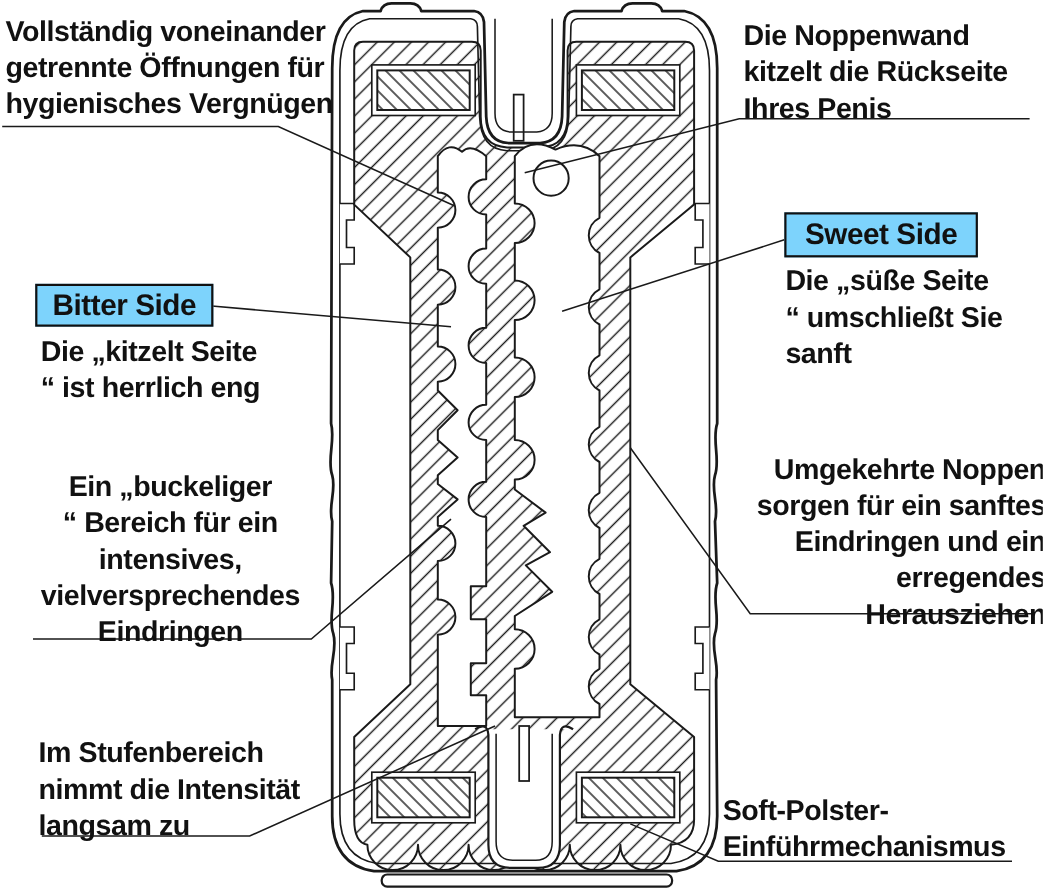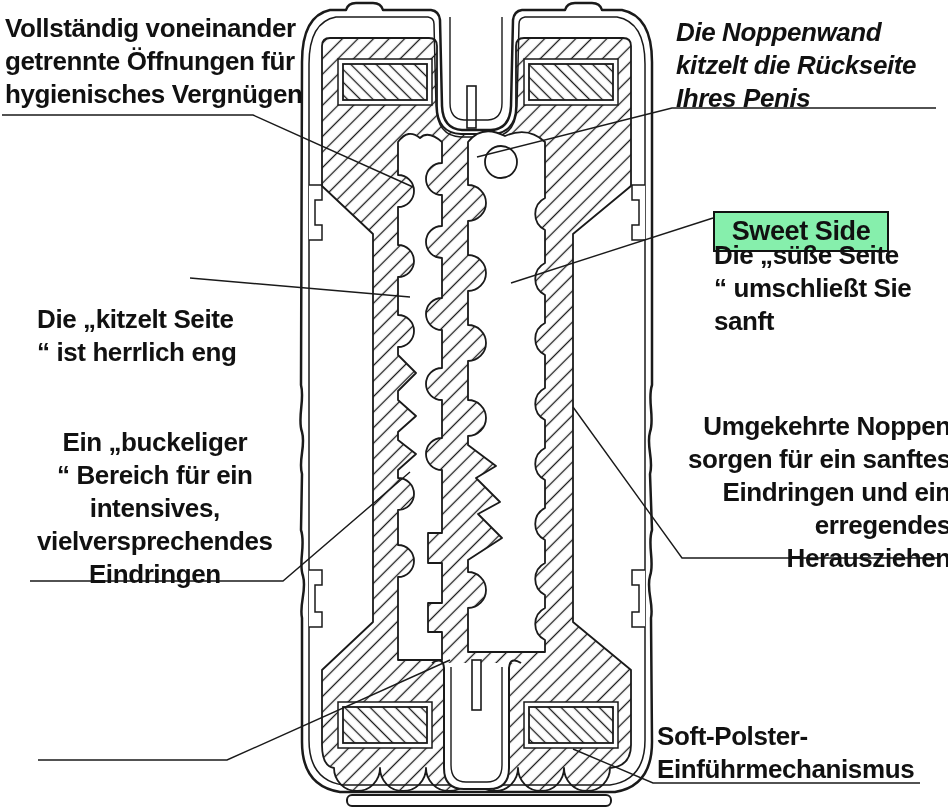--- a/index.html
+++ b/index.html
@@ -2,23 +2,23 @@
 <html><head>
 <meta charset="utf-8">
 <style>
   html,body{margin:0;padding:0;background:#ffffff;}
   body{width:948px;height:808px;position:relative;overflow:hidden;
        font-family:"Liberation Sans","DejaVu Sans",sans-serif;color:#111;}
   .stage{position:absolute;inset:0;width:948px;height:808px;padding-left:28px;}
   svg.diagram{position:absolute;left:0;top:0;}
   .ann{position:absolute;font-size:26px;line-height:33px;font-weight:bold;
        letter-spacing:-0.4px;white-space:pre-line;color:#111;}
-  .boxed{position:absolute;border:2px solid #111;background:#86efac;
+  .boxed{position:absolute;border:2px solid #111;background:#7dd3fc;
          display:flex;align-items:center;justify-content:center;
-         font-size:27px;font-weight:bold;letter-spacing:-0.4px;color:#111;margin-top:18px;}
+         font-size:27px;font-weight:bold;letter-spacing:-0.4px;color:#111;}
 </style>
 </head>
 <body>
 
 <div class="stage">
 
   <svg class="diagram" width="948" height="808" viewBox="0 0 948 808">
     <defs>
       <pattern id="hb" width="11" height="11" patternUnits="userSpaceOnUse" patternTransform="rotate(45)">
         <line x1="5.5" y1="0" x2="5.5" y2="11" stroke="#1a1a1a" stroke-width="1.3"></line>
@@ -125,41 +125,45 @@
       <polyline points="940,558 682,558 573,407"></polyline>
       <polyline points="38,760 227,760 450,660"></polyline>
       <polyline points="920,783 653,783 573,749"></polyline>
     </g>
   </svg>
 
   <div class="ann" style="left:5px;top:12px;">Vollständig voneinander
 getrennte Öffnungen für
 hygienisches Vergnügen</div>
 
-  <div class="ann" style="left:676px;top:16px;font-style:italic;">Die Noppenwand
+  <div class="ann" style="left:676px;top:16px;">Die Noppenwand
 kitzelt die Rückseite
 Ihres Penis</div>
 
   <div class="boxed" style="left:713px;top:193px;width:172px;height:37px;">Sweet Side</div>
   <div class="ann" style="left:714px;top:239px;">Die „süße Seite
 “ umschließt Sie
 sanft</div>
 
+  <div class="boxed" style="left:32px;top:258px;width:158px;height:35px;">Bitter Side</div>
   <div class="ann" style="left:37px;top:303px;">Die „kitzelt Seite
 “ ist herrlich eng</div>
 
   <div class="ann" style="left:37px;top:426px;text-align:center;">Ein „buckeliger
 “ Bereich für ein
 intensives,
 vielversprechendes
 Eindringen</div>
 
   <div class="ann" style="left:688px;top:410px;text-align:right;">Umgekehrte Noppen
 sorgen für ein sanftes
 Eindringen und ein
 erregendes
 Herausziehen</div>
 
+  <div class="ann" style="left:35px;top:668px;">Im Stufenbereich
+nimmt die Intensität
+langsam zu</div>
 
   <div class="ann" style="left:657px;top:720px;">Soft-Polster-
 Einführmechanismus</div>
 
 </div>
 
 </body></html>

